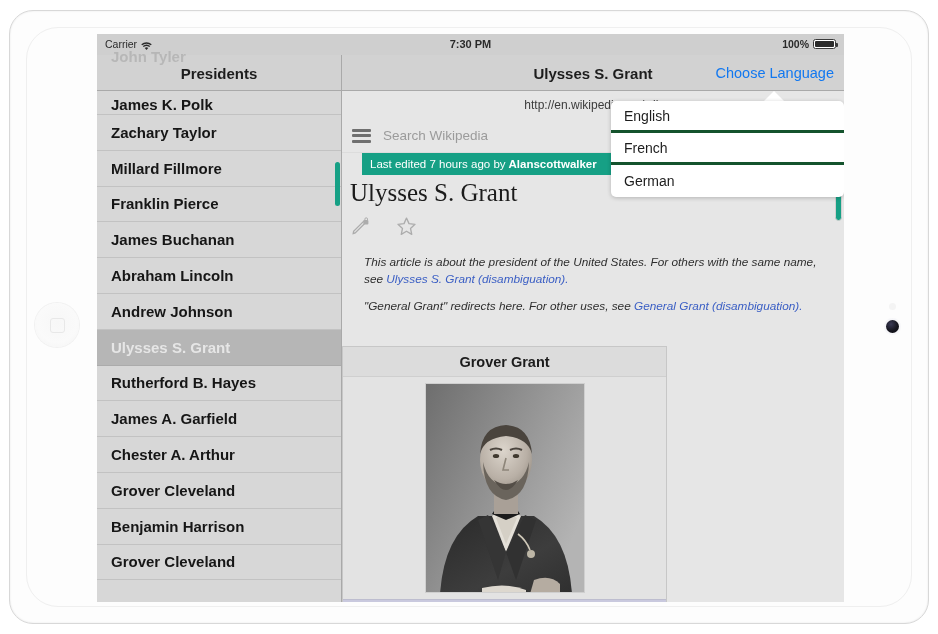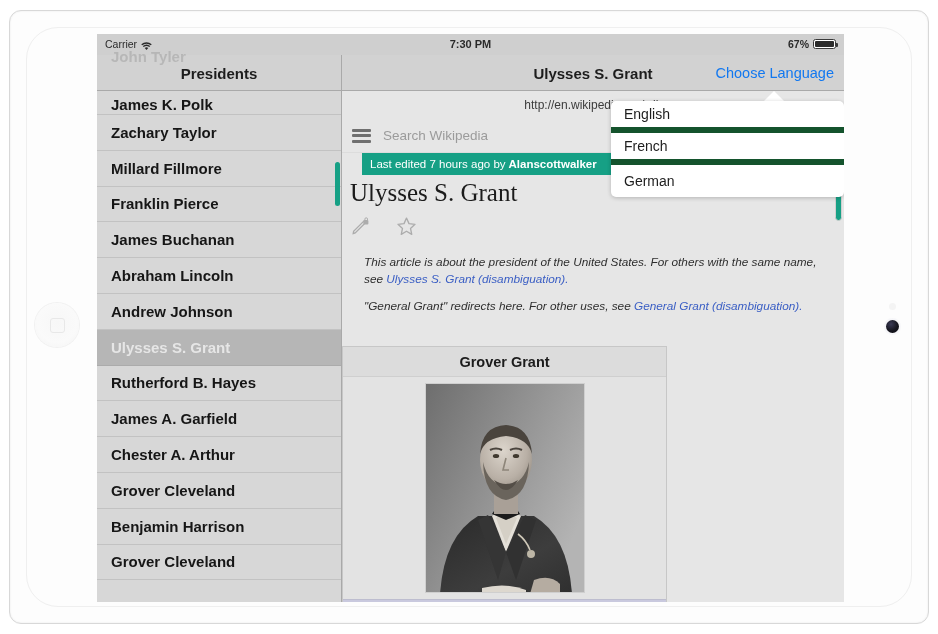--- a/index.html
+++ b/index.html
@@ -10,21 +10,21 @@
     overflow: hidden;
   }
 
   
   #device {
     position: absolute;
     left: 9px; top: 10px;
     width: 920px; height: 614px;
     background: #fdfdfd;
     border: 1px solid #d8d8d8;
-    border-radius: 12px;
+    border-radius: 24px;
     box-shadow: 0 0 2px rgba(0,0,0,0.10) inset;
   }
   #device-inner-edge {
     position: absolute;
     left: 16px; top: 16px; right: 16px; bottom: 16px;
     border-radius: 32px;
     border: 1px solid #efefef;
     pointer-events: none;
   }
 
@@ -277,21 +277,21 @@
     background: #ffffff;
     border-radius: 5px;
     box-shadow: 0 1px 4px rgba(0,0,0,0.22);
     overflow: hidden;
   }
   .lang-row {
     height: 32px;
     display: flex; align-items: center;
     padding-left: 13px;
     font-size: 14px; color: #1d1d1d;
-    border-bottom: 6px solid #14532d;
+    border-bottom: 3px solid #14532d;
     cursor: pointer;
   }
   .lang-row:last-child { border-bottom: none; }
 </style>
 </head>
 <body>
 
 <div id="device">
   <div id="device-inner-edge"></div>
 
@@ -309,21 +309,21 @@
         <span class="wifi-icon">
           <svg viewBox="0 0 16 12" width="11" height="9">
             <path d="M8 11.2 L5.4 8.1 A4.2 4.2 0 0 1 10.6 8.1 Z" fill="#2a2a2a"></path>
             <path d="M2.6 5.4 A8.2 8.2 0 0 1 13.4 5.4 L12.1 6.9 A6.2 6.2 0 0 0 3.9 6.9 Z" fill="#2a2a2a"></path>
             <path d="M0.4 2.8 A11.6 11.6 0 0 1 15.6 2.8 L14.3 4.3 A9.6 9.6 0 0 0 1.7 4.3 Z" fill="#2a2a2a"></path>
           </svg>
         </span>
       </div>
       <div id="status-time">7:30 PM</div>
       <div id="status-right">
-        <span>67%</span>
+        <span>100%</span>
         <span class="battery">
             <span class="fill"></span>
           </span>
       </div>
     </div>
 
     <div id="nav-bar">
       <div id="master-nav">
         <div id="ghost-row">John Tyler</div>
         <div id="master-title">Presidents</div>

